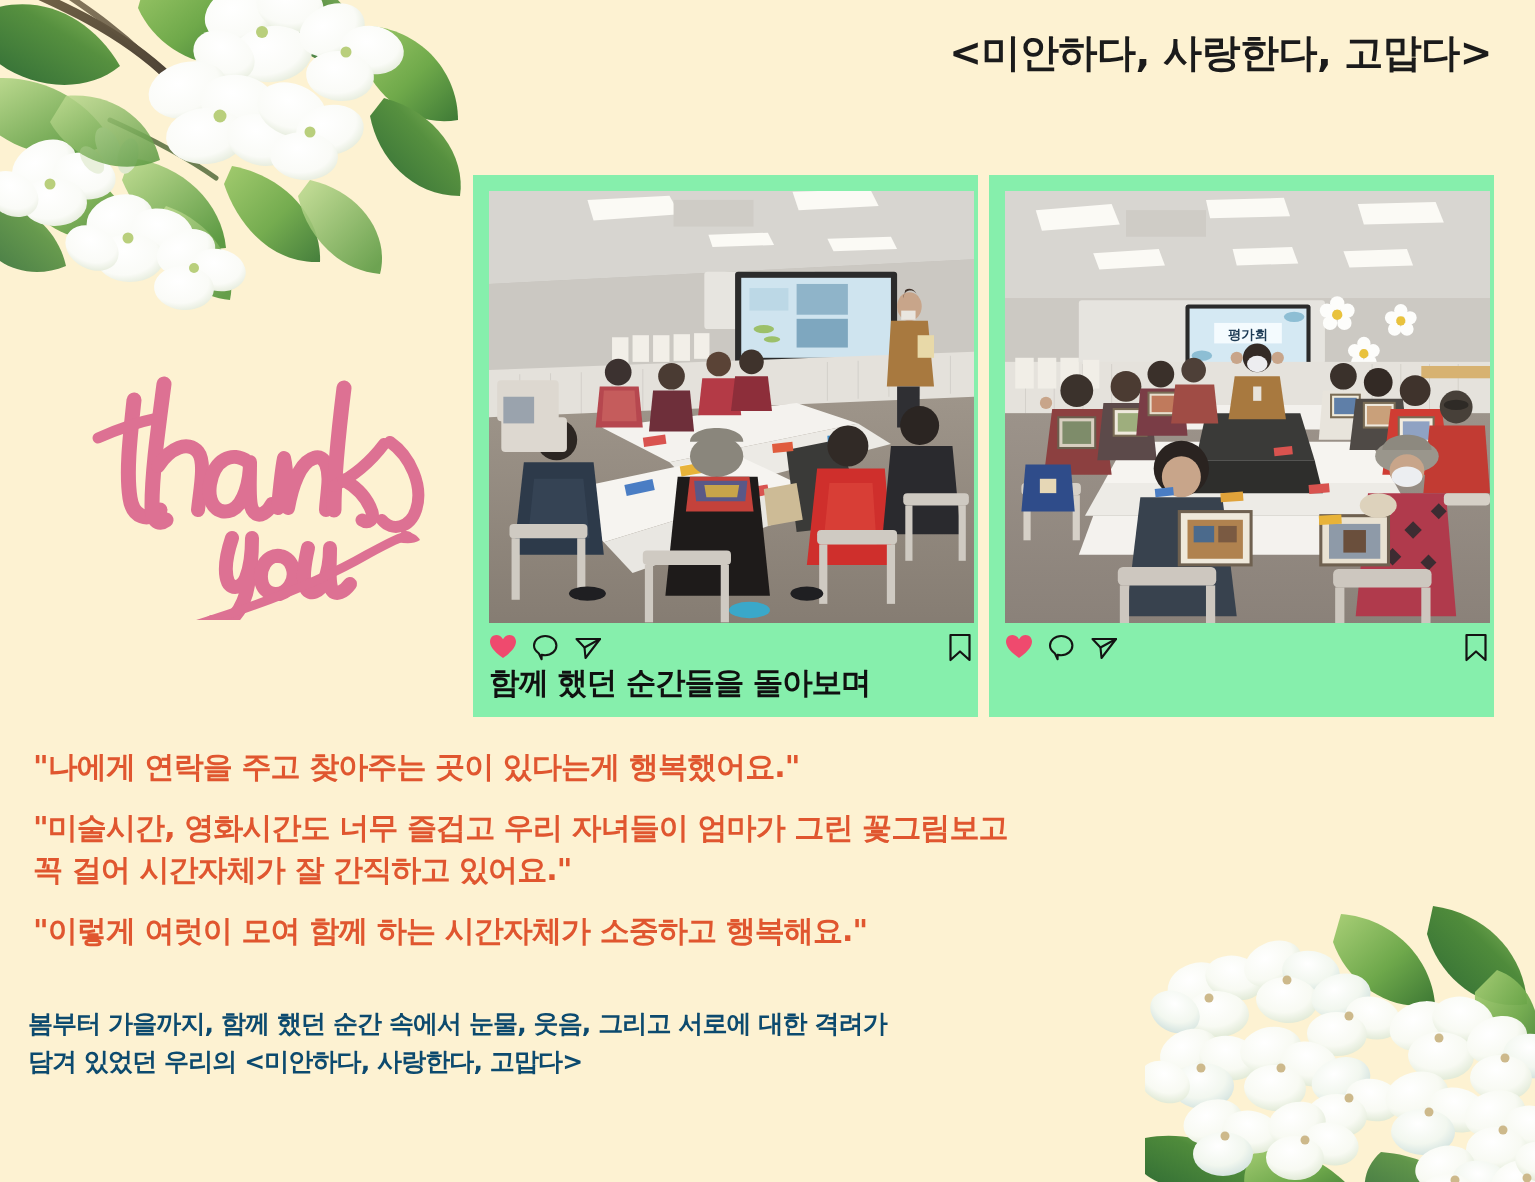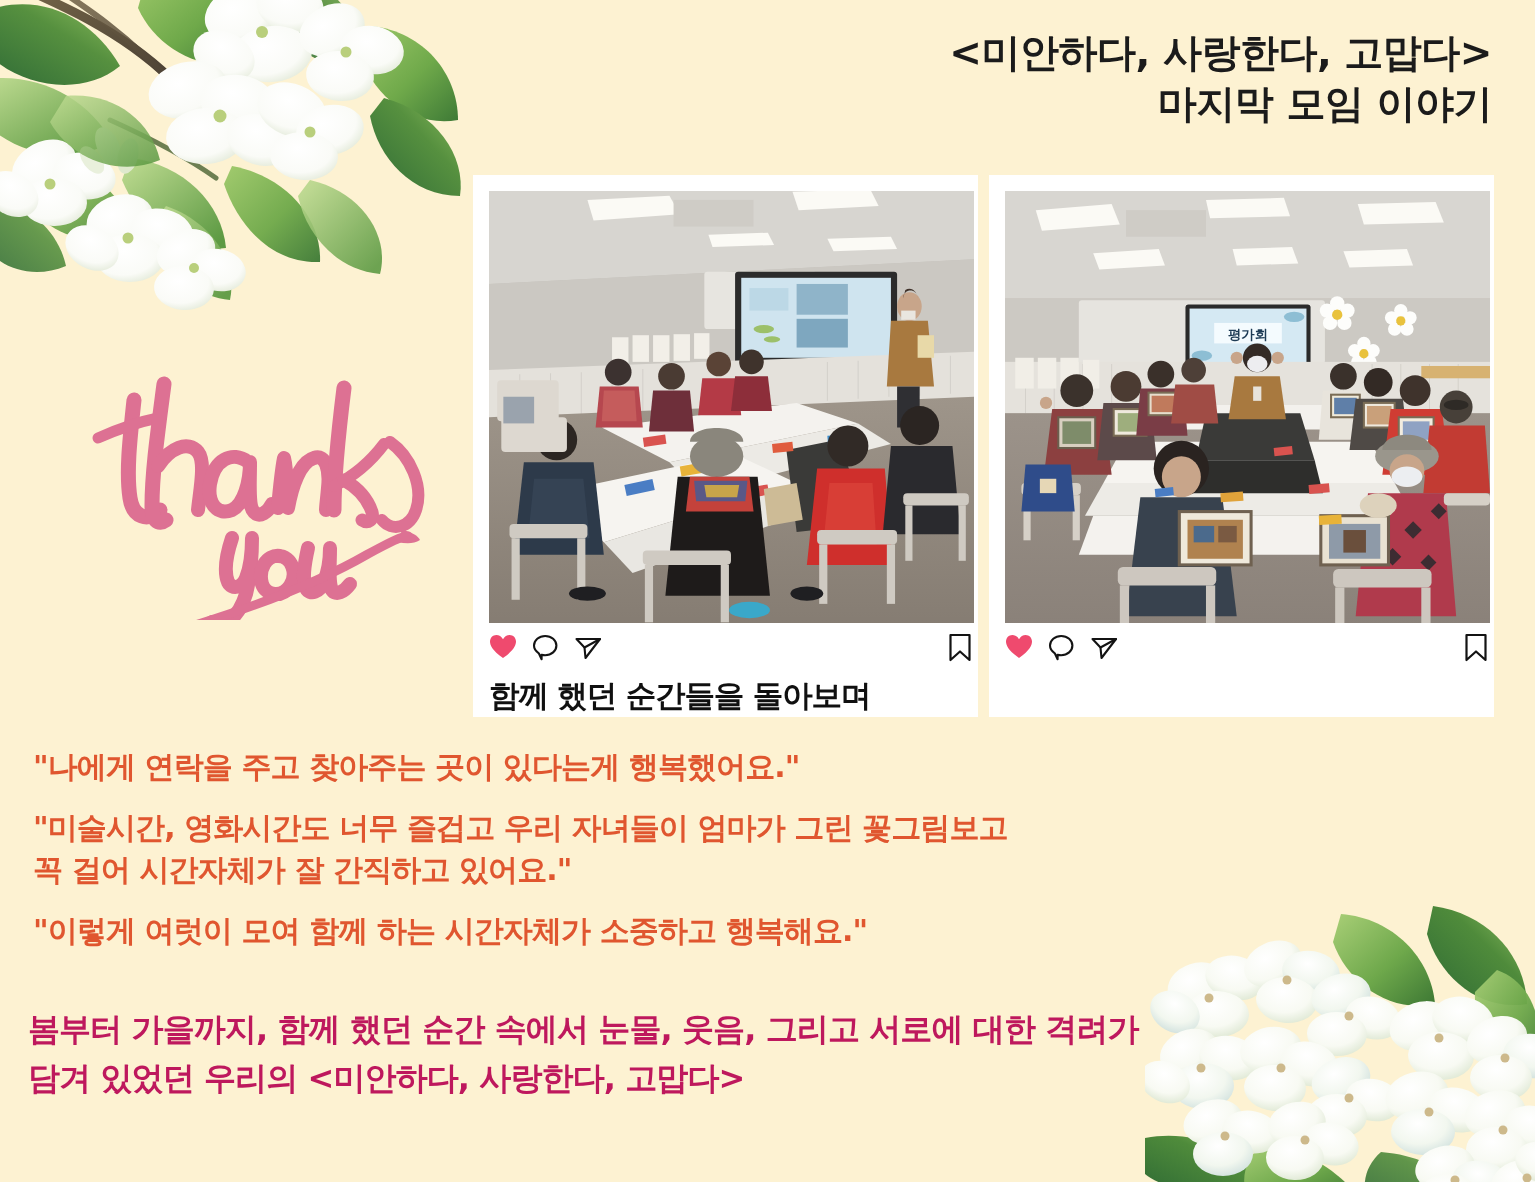--- a/index.html
+++ b/index.html
@@ -62,21 +62,21 @@
     left: 72px;
     top: 360px;
     width: 410px;
     height: 260px;
   }
   #thankyou-wrap svg { display: block; }
 
   
   .photo-card {
     position: absolute;
-    background: #ffffff;
+    background: #86efac;
     box-sizing: border-box;
     padding: 16px 4px 10px 16px;
   }
   #photo-card-left {
     left: 473px;
     top: 175px;
     width: 505px;
     height: 542px;
   }
   #photo-card-right {
@@ -103,21 +103,21 @@
   .icon-row .ic {
     display: inline-flex;
     align-items: center;
     justify-content: center;
     margin-right: 15px;
   }
   .icon-row .spacer { flex: 1 1 auto; }
   .icon-row .ic-bookmark { margin-right: 2px; }
 
   .photo-caption {
-    margin-top: 16px;
+    margin-top: 3px;
     font-size: 30.5px;
     font-weight: 700;
     color: #101010;
     letter-spacing: -1.1px;
     white-space: nowrap;
     line-height: 1.15;
   }
   #photo-card-right .photo-caption { letter-spacing: -0.6px; }
 
   
@@ -140,22 +140,22 @@
     line-height: 1.42;
     white-space: nowrap;
   }
 
   
   #closing {
     position: absolute;
     left: 28px;
     top: 1005px;
     width: 1320px;
-    color: #be185d;
-    font-size: 32px;
+    color: #0c4a6e;
+    font-size: 25px;
     font-weight: 700;
     letter-spacing: -0.9px;
     line-height: 1.52;
   }
   #closing .cl {
     display: block;
     white-space: nowrap;
   }
 </style>
 </head>
@@ -389,21 +389,20 @@
           <ellipse cx="376" cy="282" rx="30" ry="22" fill="url(#pet2)" transform="rotate(-14 376 282)"></ellipse>
           <ellipse cx="396" cy="262" rx="26" ry="20" fill="url(#pet2)" transform="rotate(14 396 262)"></ellipse>
           <circle cx="382" cy="278" r="4.5" fill="#cdb98b"></circle>
         </g>
       </g>
     </svg>
   </div>
 
   <div id="header-title">
     <span class="tline">&lt;미안하다, 사랑한다, 고맙다&gt;</span>
-    <span class="tline">마지막 모임 이야기</span>
   </div>
 
   <div id="thankyou-wrap">
 
     <svg viewBox="0 0 410 260" width="410" height="260" aria-hidden="true">
       <g fill="none" stroke="#dd7193" stroke-linecap="round" stroke-linejoin="round">
 
         <path d="M62,40 C58,78 54,112 58,138 C61,158 76,162 88,150" stroke-width="15"></path>
         <path d="M26,78 C44,70 66,62 86,58" stroke-width="11"></path>
 

